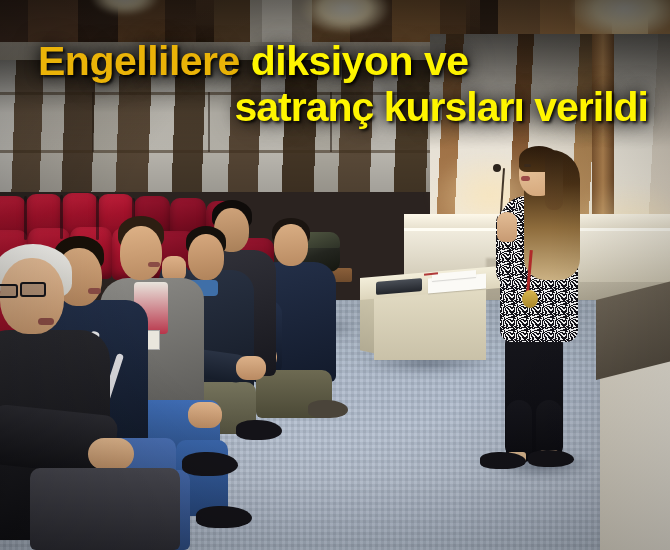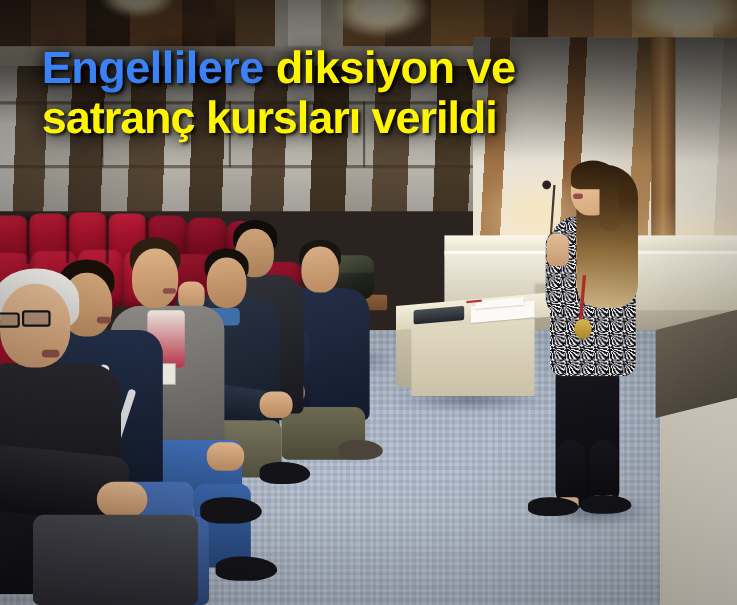--- a/index.html
+++ b/index.html
@@ -242,22 +242,22 @@
     font-size:41px;
     line-height:46px;
     letter-spacing:-.5px;
     text-shadow:
       0 0 14px rgba(0,0,0,.85),
       0 0 26px rgba(0,0,0,.7),
       2px 2px 3px rgba(0,0,0,.8);
     pointer-events:none;
   }
   .hl-line { display:block; white-space:nowrap; }
-  .hl-line2 { letter-spacing:-1px; }
-  .hl-white { color:#3b82f6; }
+  .hl-line2 { letter-spacing:-1px;text-align:right; }
+  .hl-white { color:#eab308; }
   .hl-yellow { color:#fff500; }
 </style>
 </head>
 <body>
 
 <div id="news-photo">
 
   <div class="scene">
 
     <div class="ceiling"></div>

